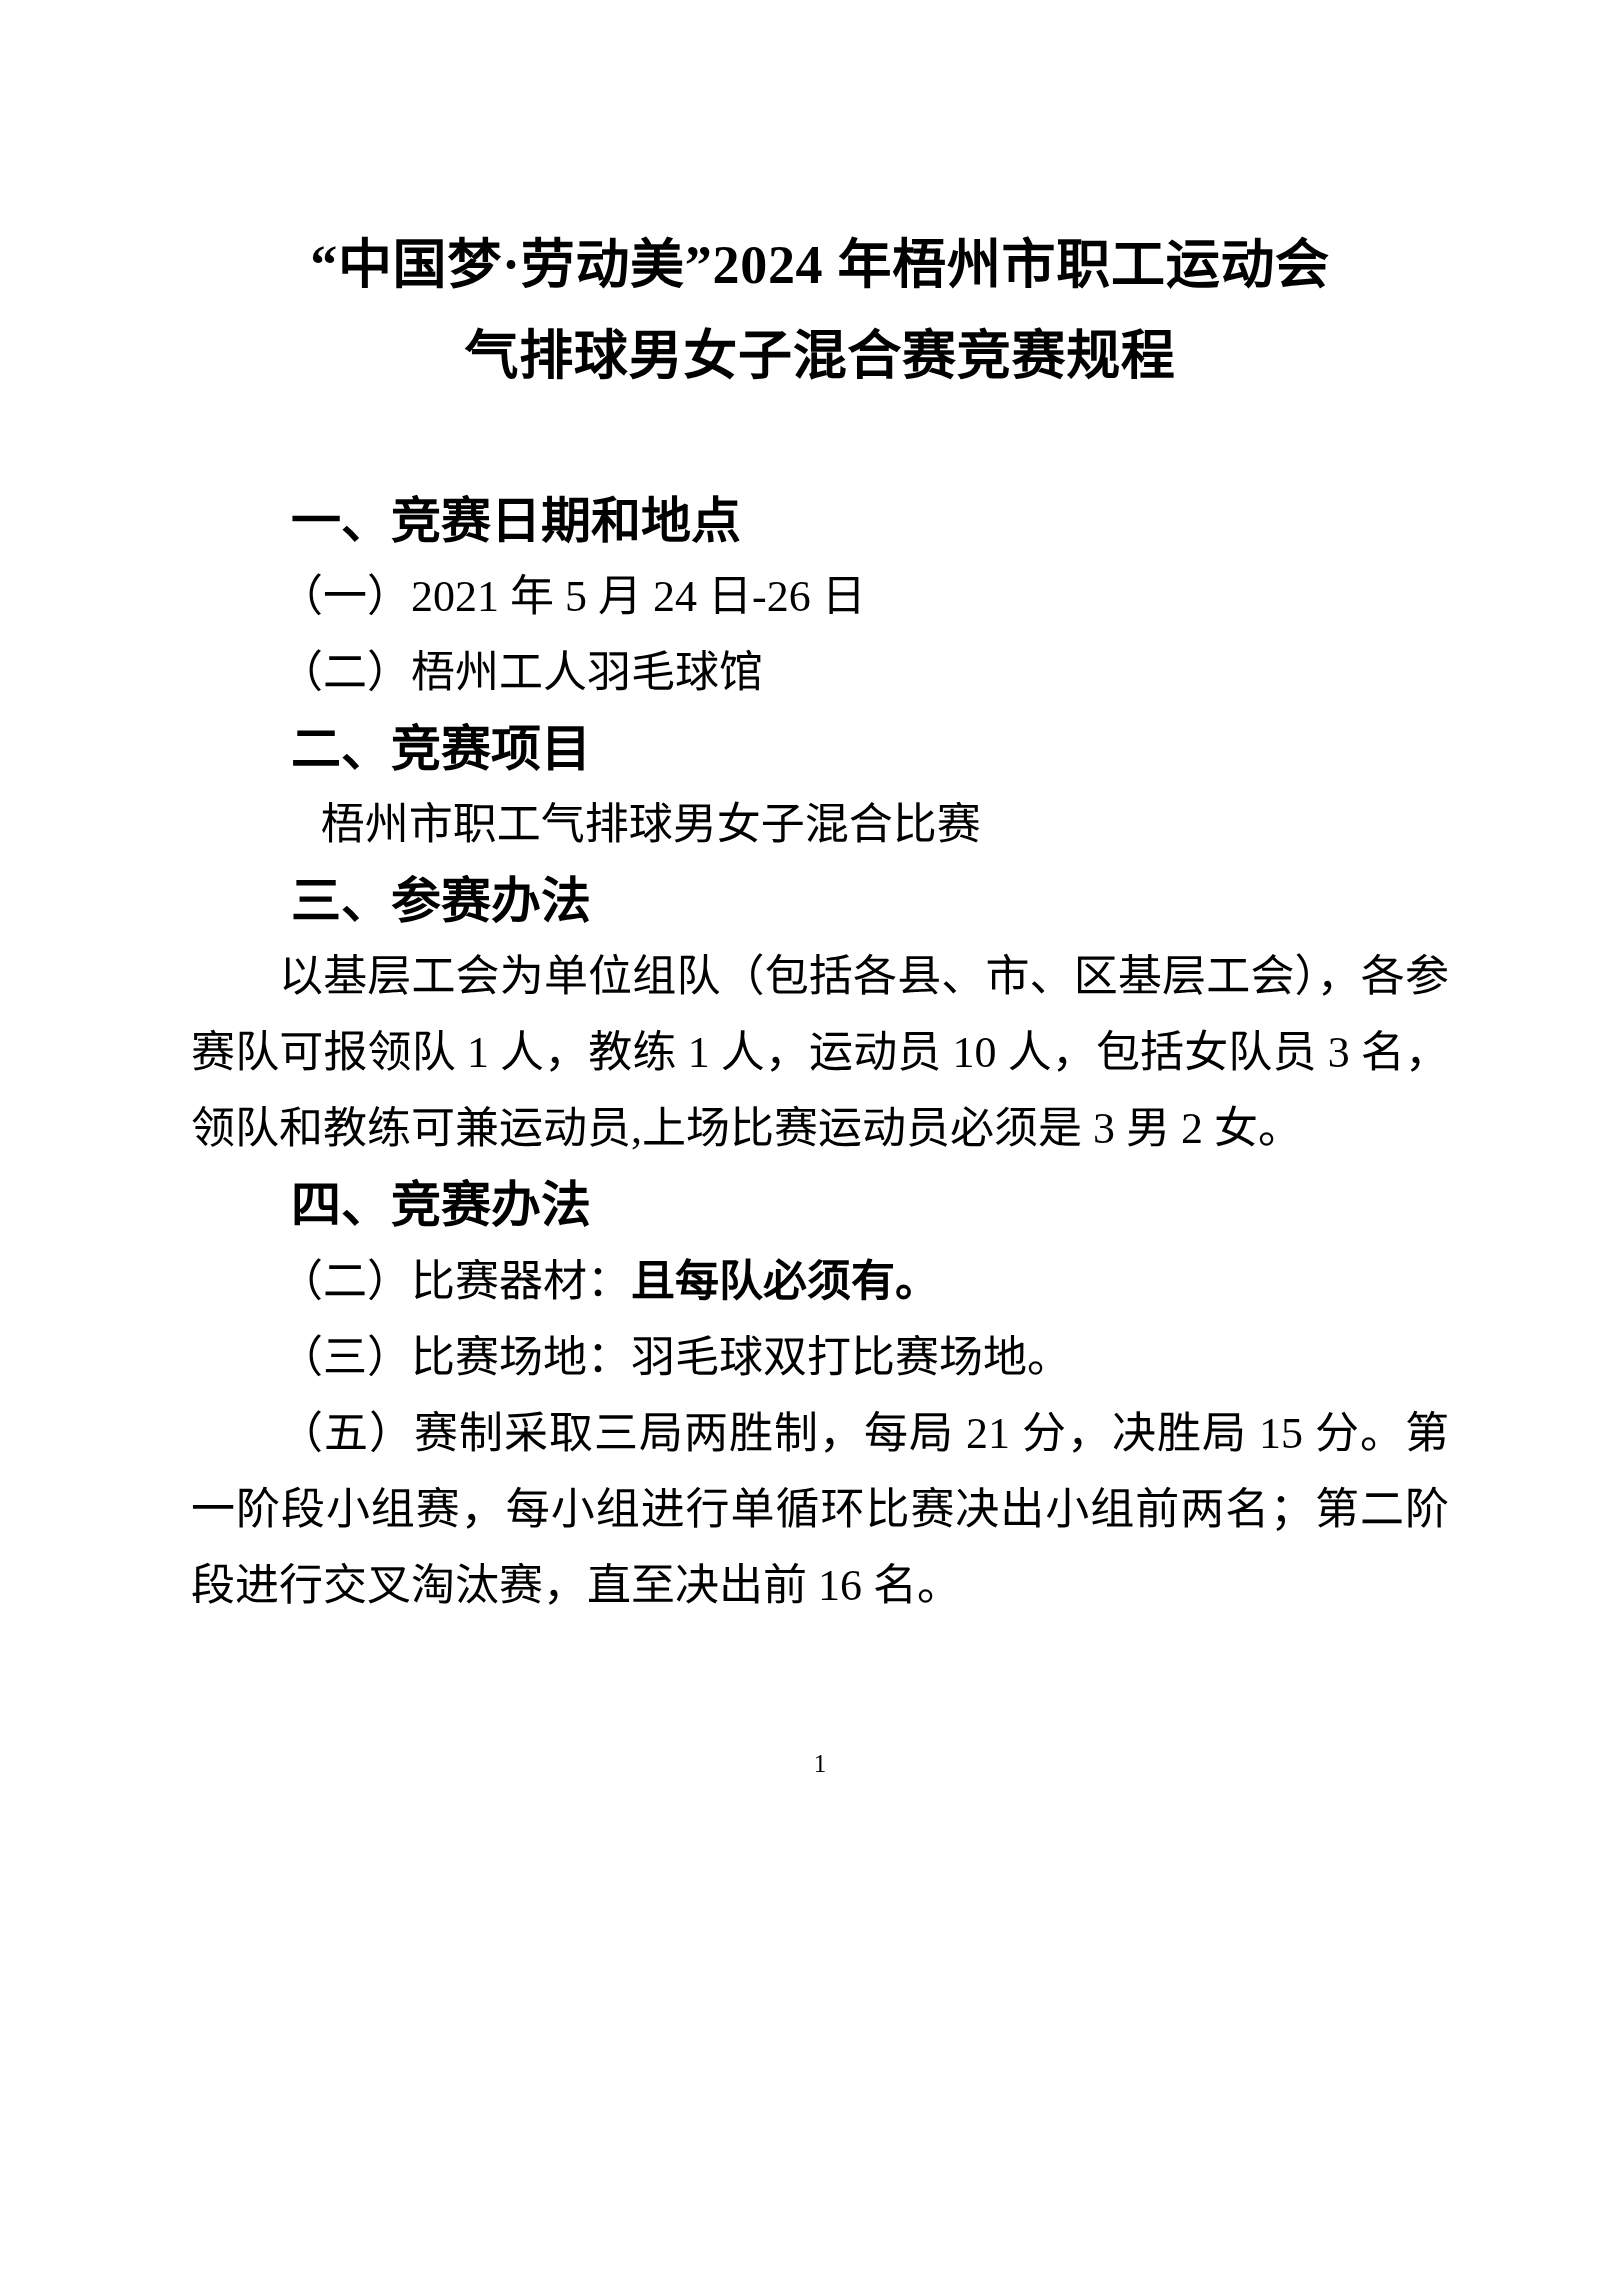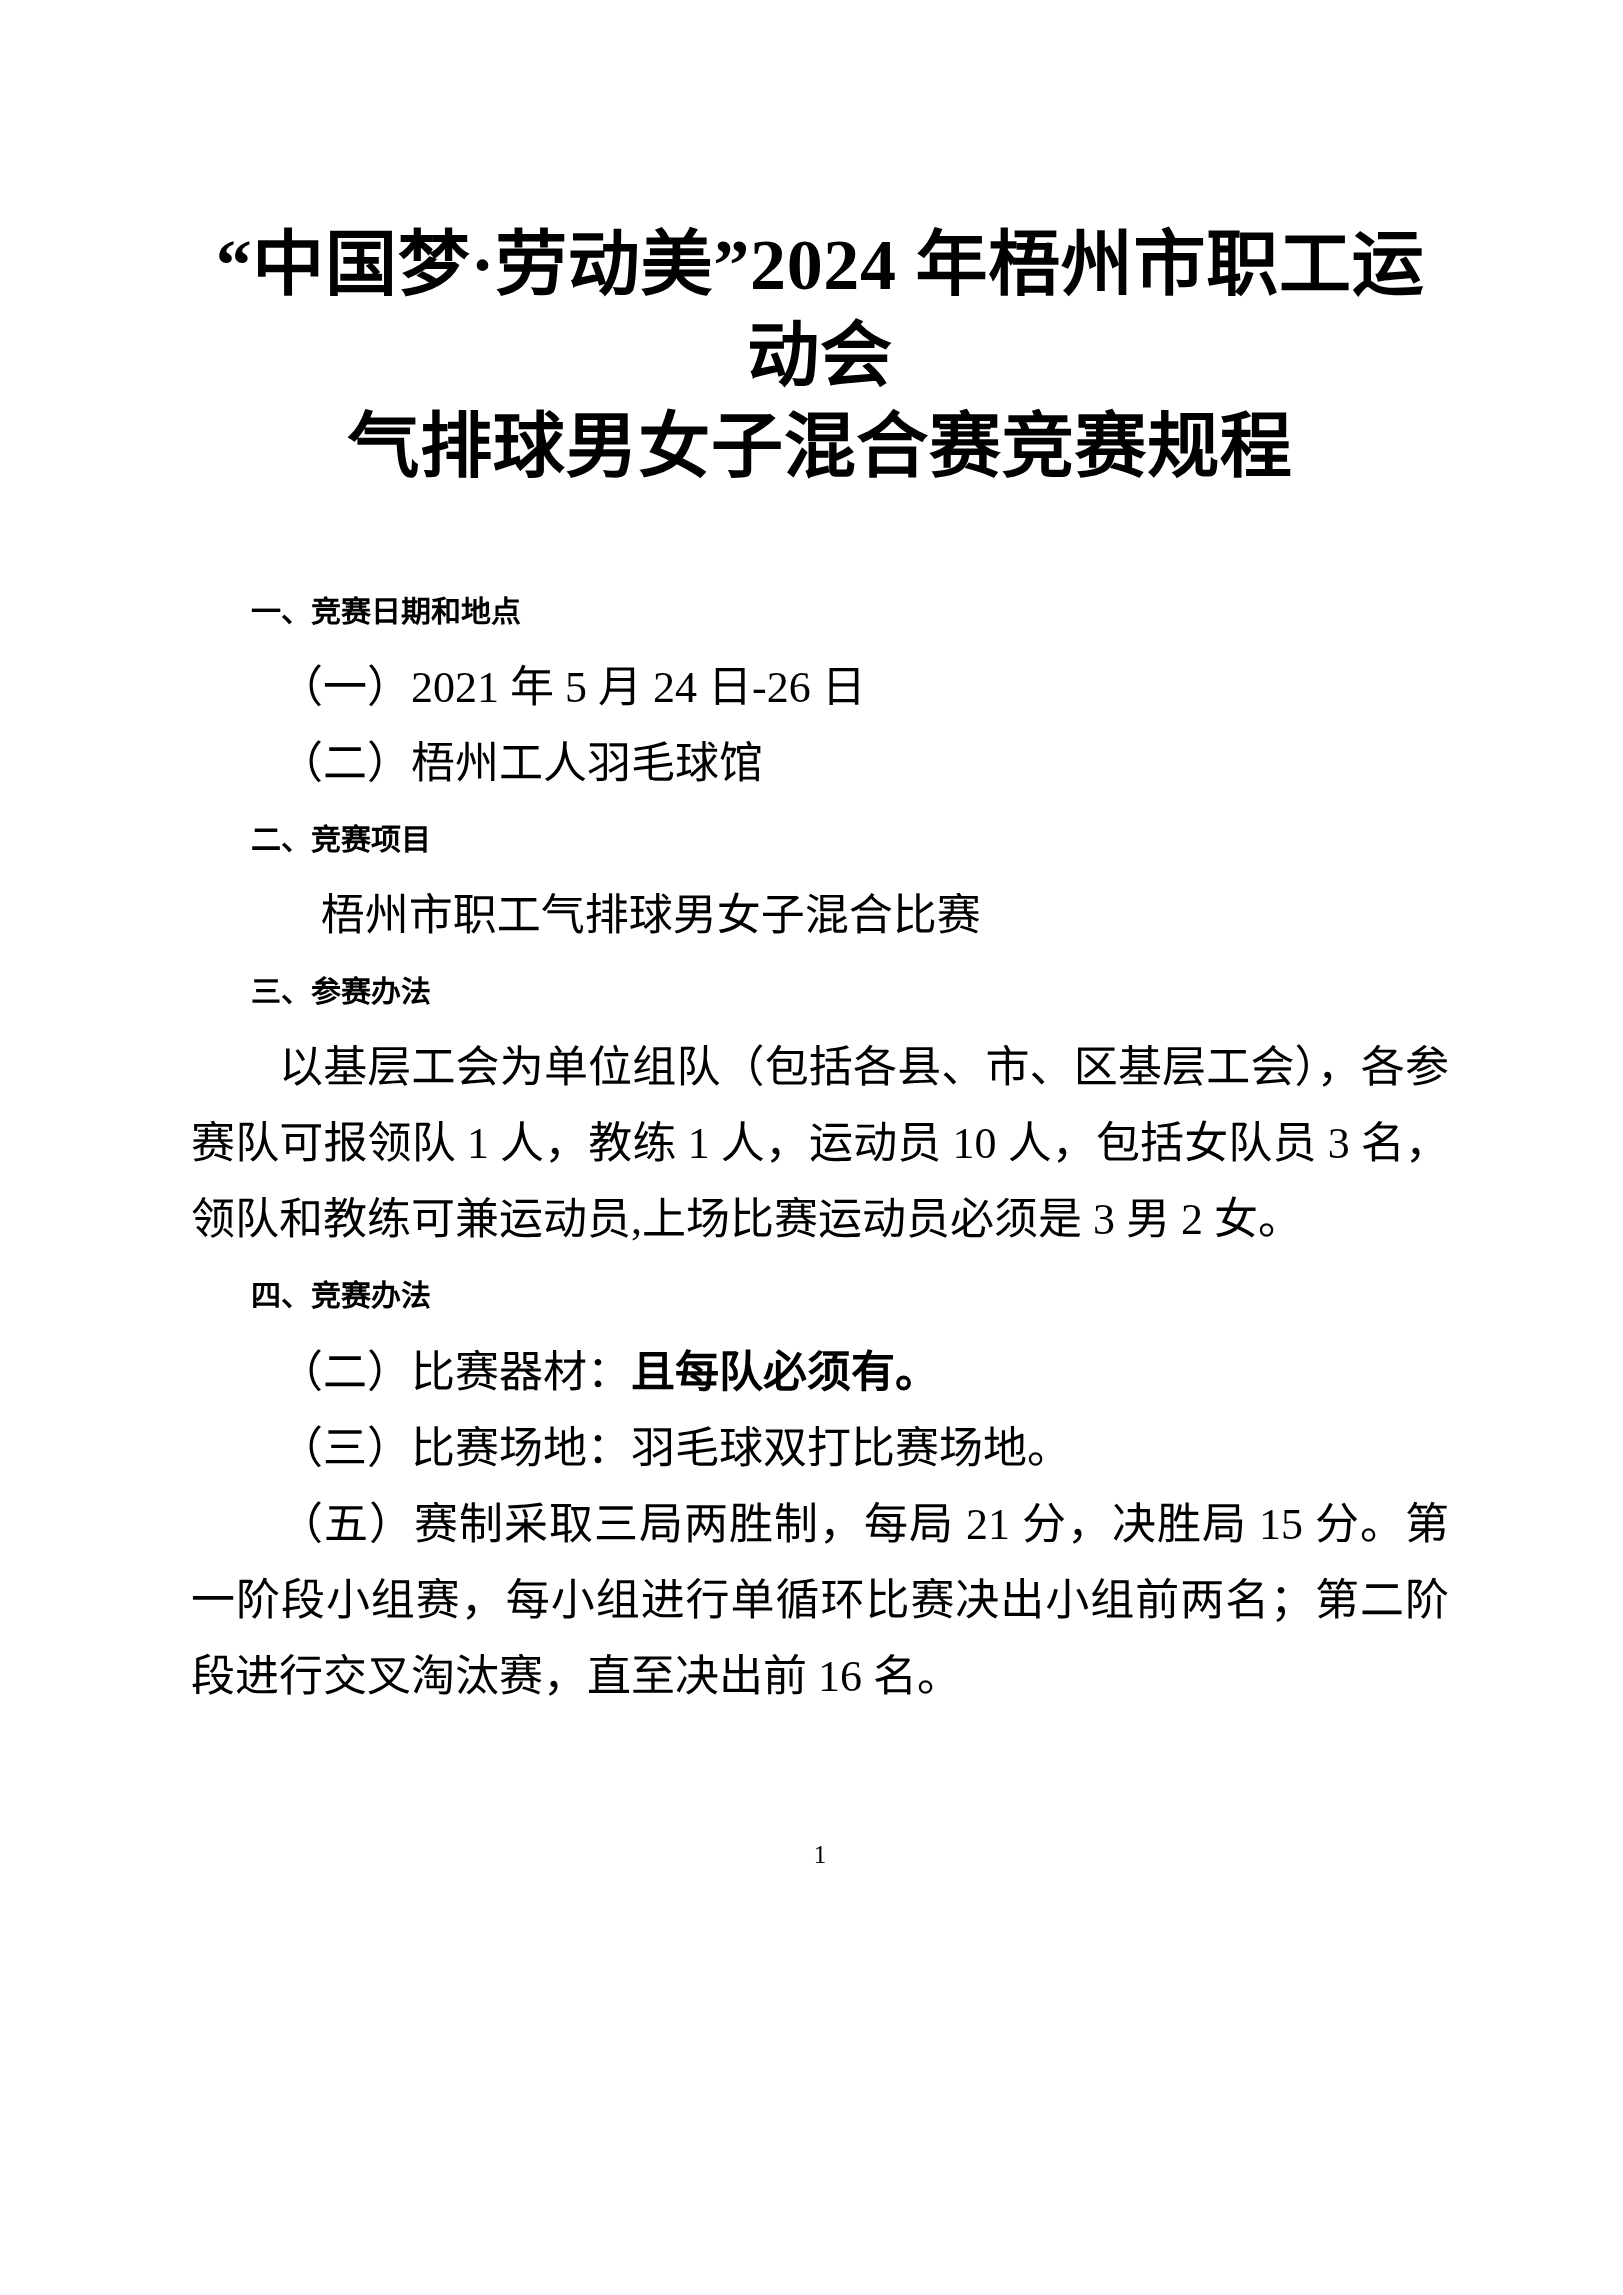--- a/index.html
+++ b/index.html
@@ -16,39 +16,39 @@
     box-sizing: border-box;
     padding: 220px 174px 0 191px;
     font-family: "Liberation Serif", serif;
     overflow: hidden;
   }
   .doc-title {
     width: 1258px;
     text-align: center;
     font-family: "Liberation Serif", serif;
     font-weight: 700;
-    font-size: 72px;
+    font-size: 54px;
     line-height: 91px;
     letter-spacing: 0.7px;
   }
   .doc-body {
     margin-top: 81px;
     width: 1258px;
     font-size: 44px;
     line-height: 76px;
     text-align: justify;
   }
   .doc-body p, .doc-body h2 {
     margin: 0;
     padding: 0;
   }
   .heading {
     font-family: "Liberation Sans", sans-serif;
     font-weight: 700;
-    font-size: 30px;
+    font-size: 50px;
     line-height: 76px;
     text-indent: 2em;
     text-align: left;
   }
   .para {
     font-weight: 400;
     text-indent: 2em;
   }
   .para.indent-deep {
     text-indent: 2.95em;

